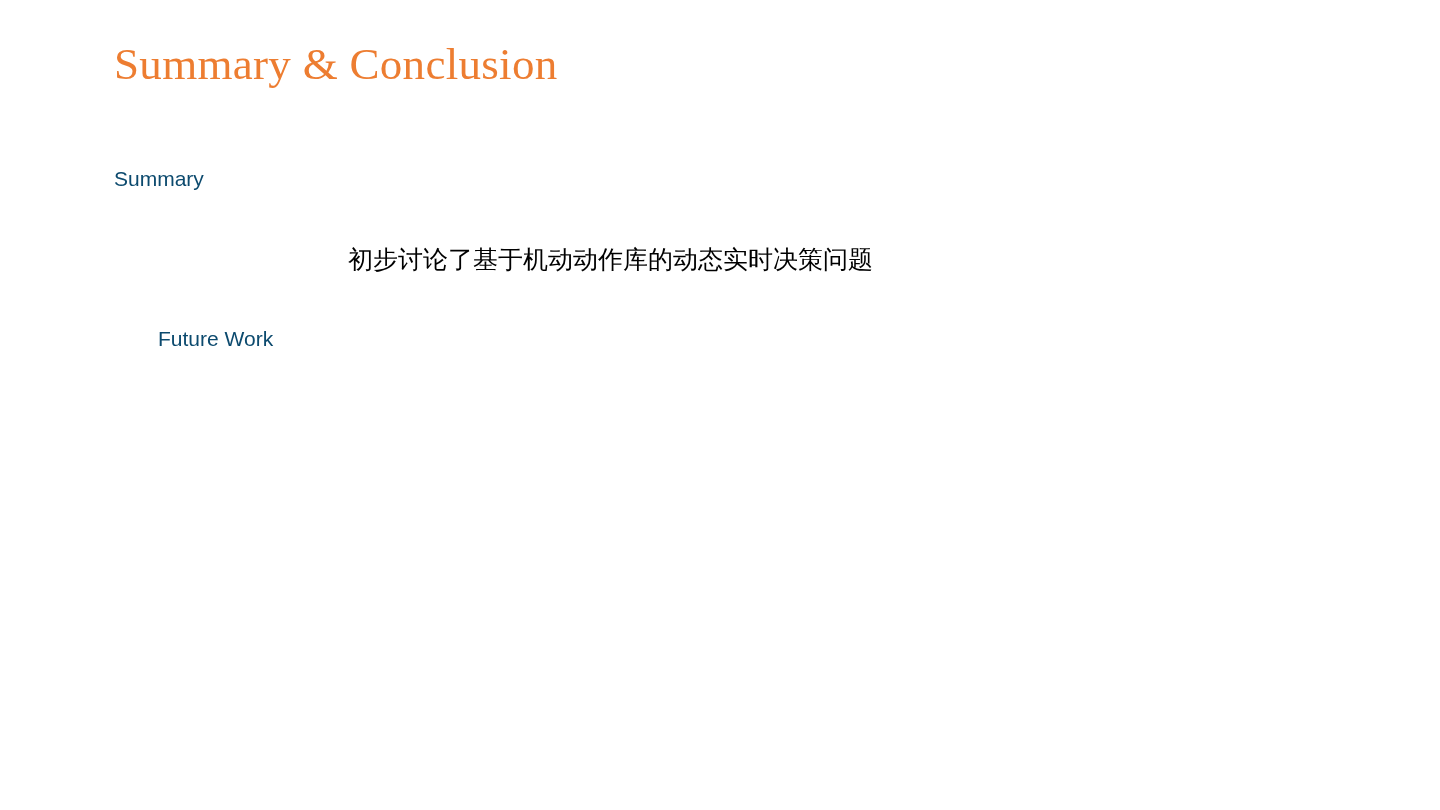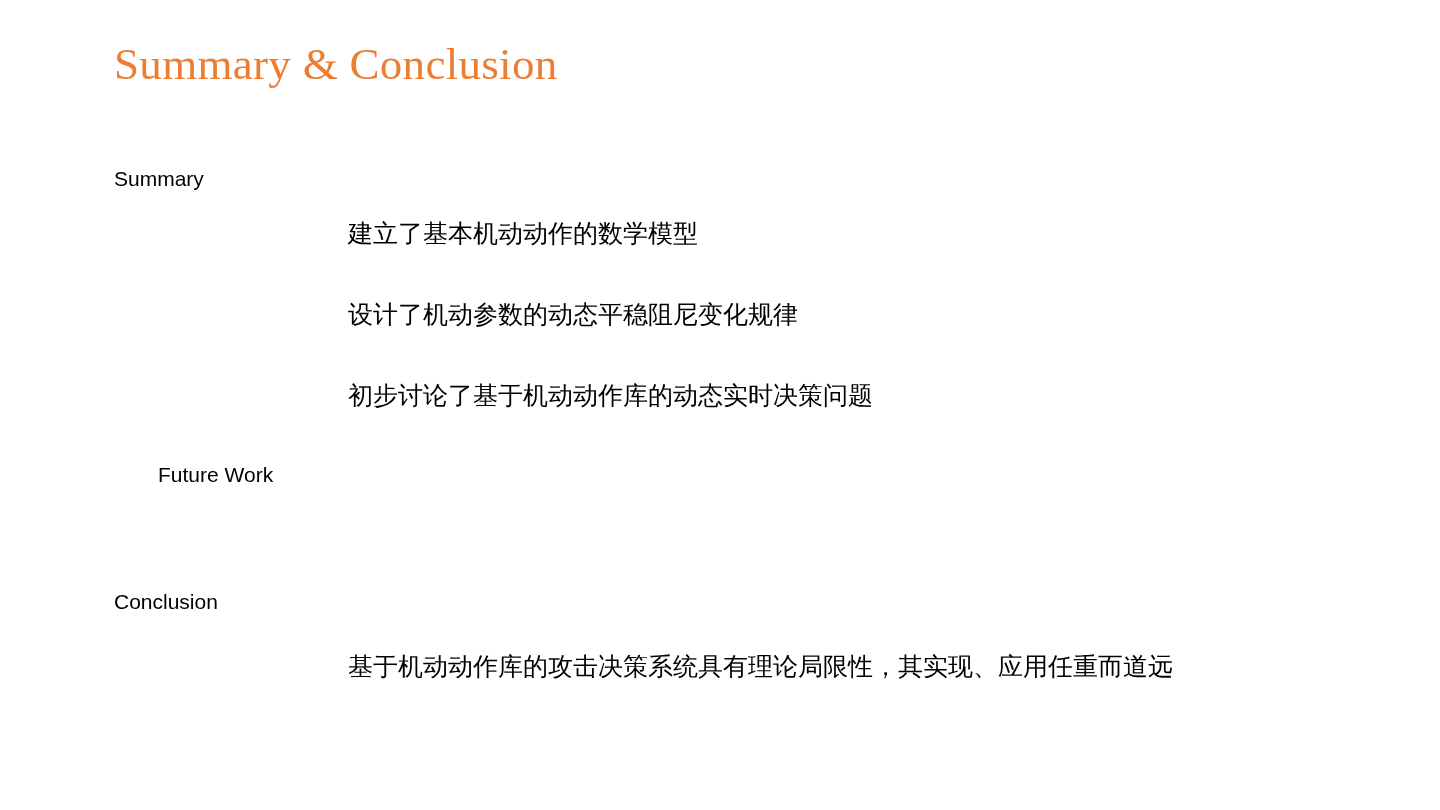--- a/index.html
+++ b/index.html
@@ -36,21 +36,21 @@
     top: 162px;
     width: 1240px;
   }
   .section {
     position: relative;
   }
   .section-label {
     font-family: "Liberation Sans", sans-serif;
     font-size: 21px;
     line-height: 33px;
-    color: #000000;
+    color: #0c4a6e;
     width: 130px;
     word-wrap: break-word;
   }
   .item {
     font-family: "Liberation Sans", sans-serif;
     font-size: 25px;
     line-height: 34px;
     color: #000000;
     margin-left: 234px;
     white-space: nowrap;
@@ -69,28 +69,22 @@
 <body>
 
 <div class="slide">
 
   <div class="slide-title">Summary &amp; Conclusion</div>
 
   <div class="body-block">
 
     <div class="section sec-summary">
       <div class="section-label">Summary</div>
-      <div class="item item-0">建立了基本机动动作的数学模型</div>
-      <div class="item item-1">设计了机动参数的动态平稳阻尼变化规律</div>
       <div class="item item-2">初步讨论了基于机动动作库的动态实时决策问题</div>
     </div>
 
     <div class="section sec-future">
       <div class="section-label">Future Work</div>
     </div>
 
-    <div class="section sec-conclusion">
-      <div class="section-label">Conclusion</div>
-      <div class="item item-0">基于机动动作库的攻击决策系统具有理论局限性，其实现、应用任重而道远</div>
-    </div>
 
   </div>
 </div>
 
 </body></html>

